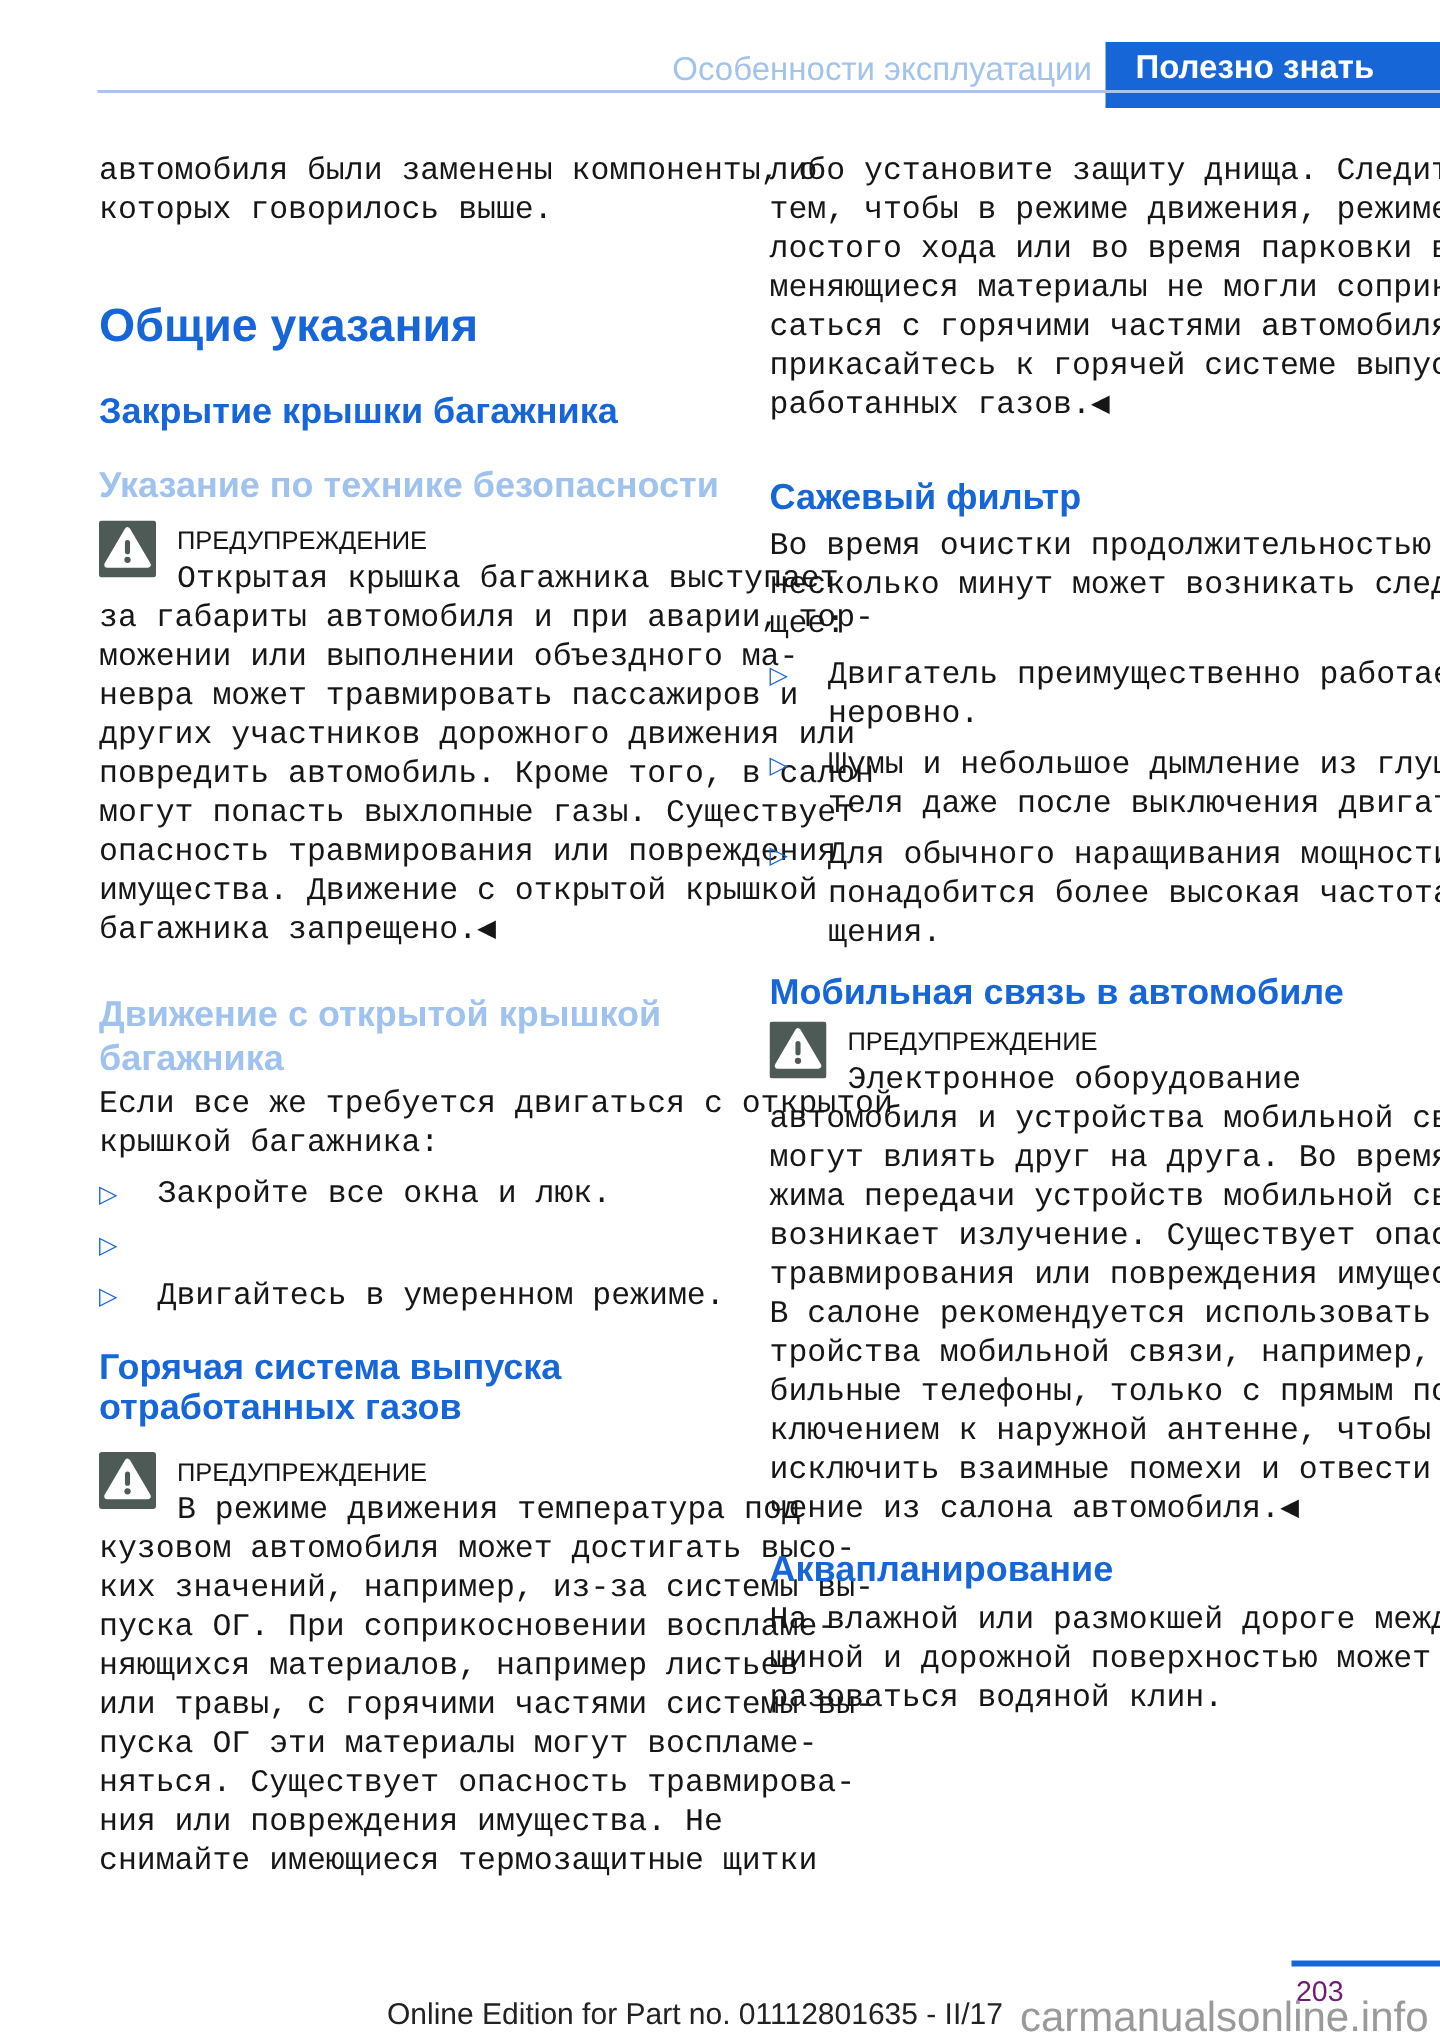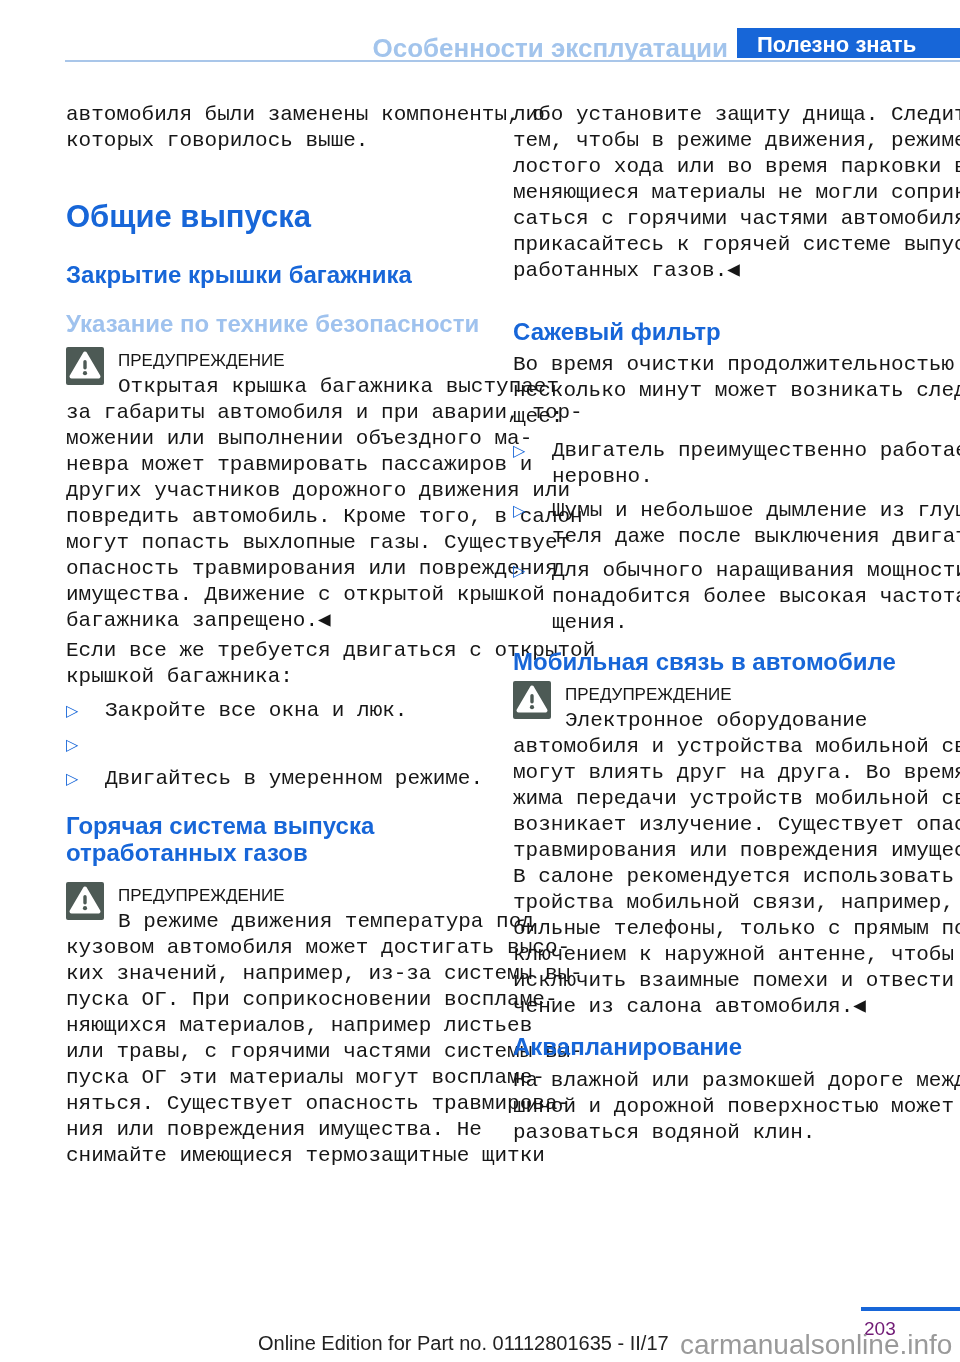--- a/index.html
+++ b/index.html
@@ -3,24 +3,24 @@
 <meta charset="utf-8">
 <style>
   html,body { margin:0; padding:0; background:#ffffff; }
   .page {
     position:relative; width:960px; height:1362px; background:#fff; overflow:hidden;
     font-family:"Liberation Sans","DejaVu Sans",sans-serif; color:#161616;
   }
   
   .section-title {
     position:absolute; top:33px; right:232px;
-    font-size:26px; font-weight:bold; color:#a2c4ec; white-space:pre;margin-left:38px;
+    font-size:22px; font-weight:normal; color:#a2c4ec; white-space:pre;margin-left:38px;
   }
   .tab-box {
-    position:absolute; left:737px; top:28px; width:223px; height:30px;
+    position:absolute; left:737px; top:28px; width:223px; height:44px;
     background:#1766d8; color:#fff; font-size:22px; font-weight:bold;
     line-height:34px; padding-left:20px; box-sizing:border-box; white-space:pre;
   }
   .header-rule {
     position:absolute; left:65px; top:60px; width:895px; height:2px; background:#a9c6e9;
   }
   
   .col { position:absolute; top:102px; width:424px; }
   .col-left  { left:66px; }
   .col-right { left:513px; }
@@ -53,21 +53,21 @@
 <div class="page">
 
   <div class="section-title">Особенности эксплуатации</div>
   <div class="tab-box">Полезно знать</div>
   <div class="header-rule"></div>
 
   <div class="col col-left">
     <div class="body-text">автомобиля были заменены компоненты, о
 которых говорилось выше.</div>
 
-    <div class="h1 mt-h1">Общие выпуска</div>
+    <div class="h1 mt-h1">Общие указания</div>
     <div class="h2 mt-27">Закрытие крышки багажника</div>
     <div class="h3 mt-21">Указание по технике безопасности</div>
 
     <div class="warn mt-9">
       <span class="warn-icon">
         <svg width="38" height="38" viewBox="0 0 38 38" xmlns="http://www.w3.org/2000/svg">
           <rect width="38" height="38" rx="2" fill="#4d5a55"></rect>
           <path d="M19 6.5 L32.5 29.5 L5.5 29.5 Z" fill="#ffffff" stroke="#ffffff" stroke-width="4" stroke-linejoin="round"></path>
           <rect x="17.3" y="13" width="3.4" height="9.5" rx="1.7" fill="#4d5a55"></rect>
           <circle cx="19" cy="26.2" r="2.1" fill="#4d5a55"></circle>
@@ -79,20 +79,22 @@
 можении или выполнении объездного ма-
 невра может травмировать пассажиров и
 других участников дорожного движения или
 повредить автомобиль. Кроме того, в салон
 могут попасть выхлопные газы. Существует
 опасность травмирования или повреждения
 имущества. Движение с открытой крышкой
 багажника запрещено.◀</div>
     </div>
 
+    <div class="h3 mt-28">Движение с открытой крышкой
+багажника</div>
     <div class="body-text mt-4">Если все же требуется двигаться с открытой
 крышкой багажника:</div>
 
     <div>
       <div class="bullet">
         <span class="bullet-marker">▷</span>
         <span class="body-text">Закройте все окна и люк.</span>
       </div>
       <div class="bullet">
         <span class="bullet-marker">▷</span>

